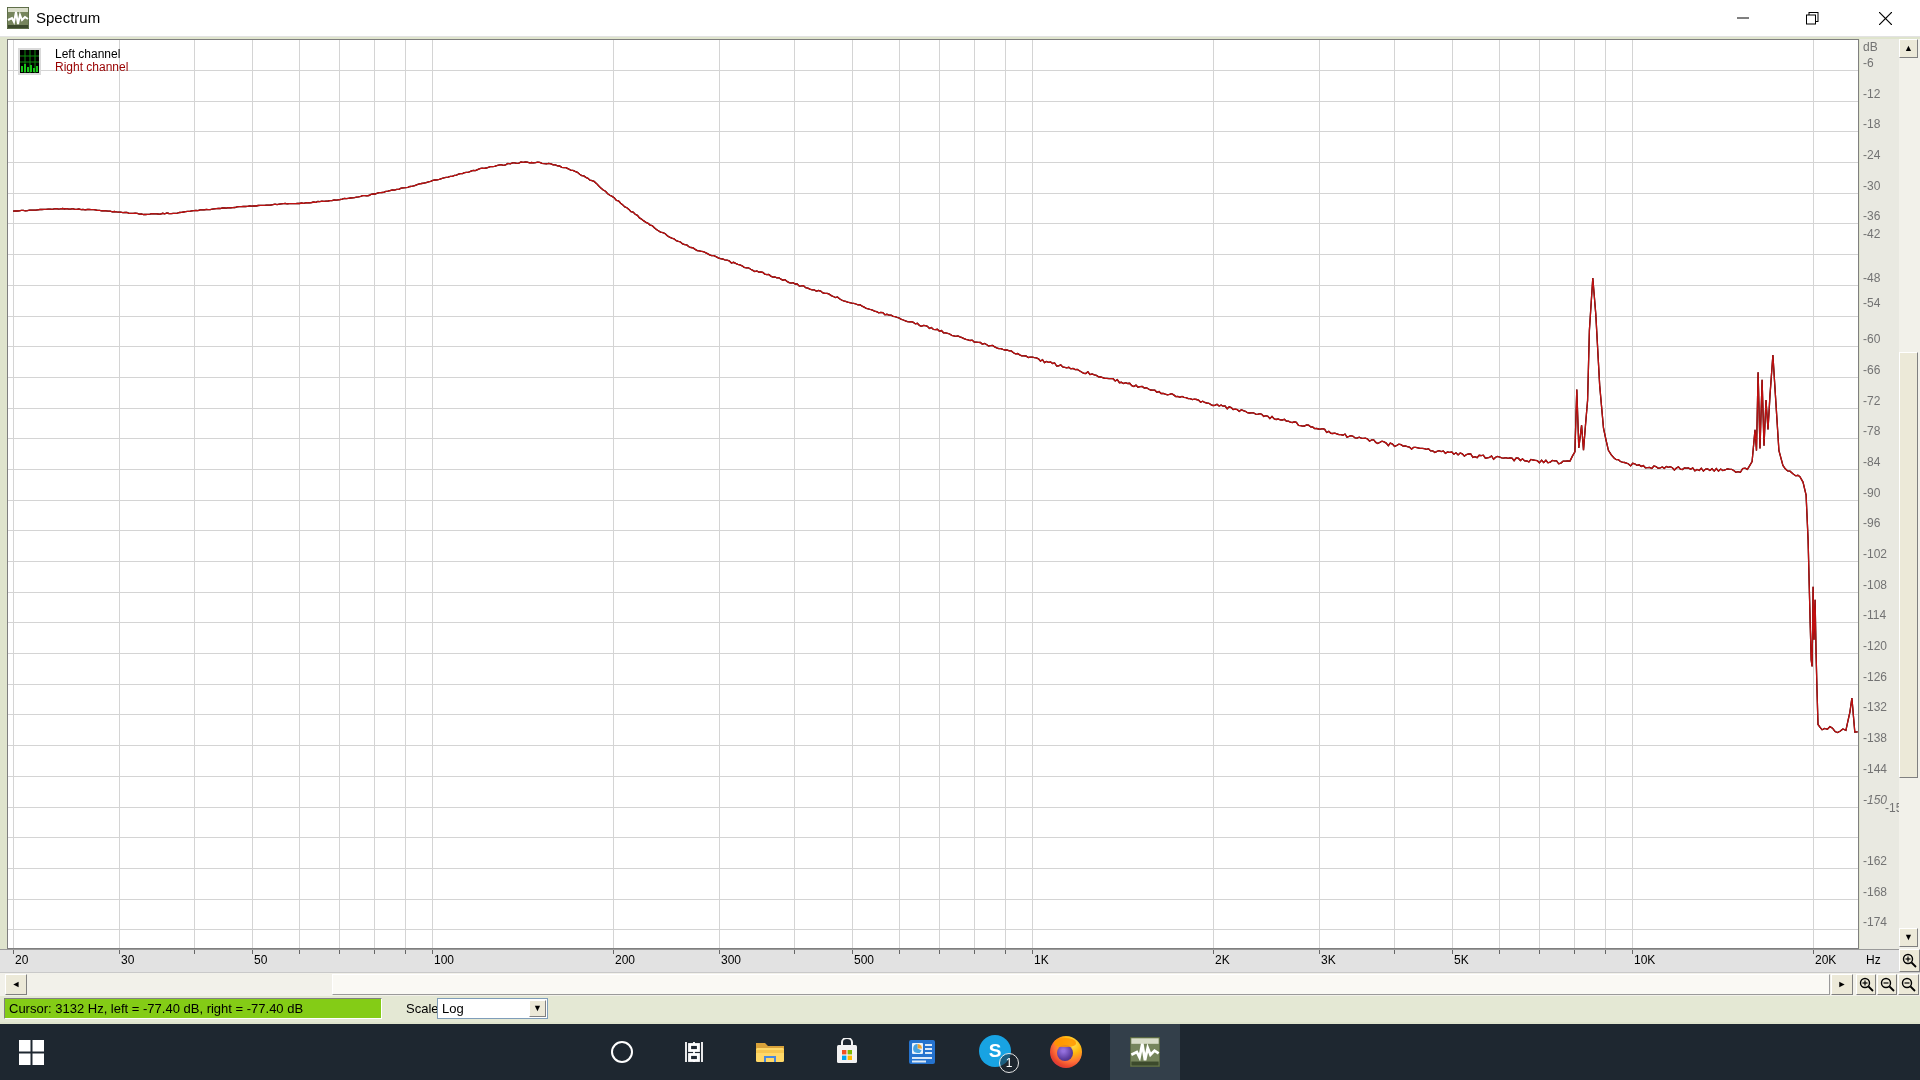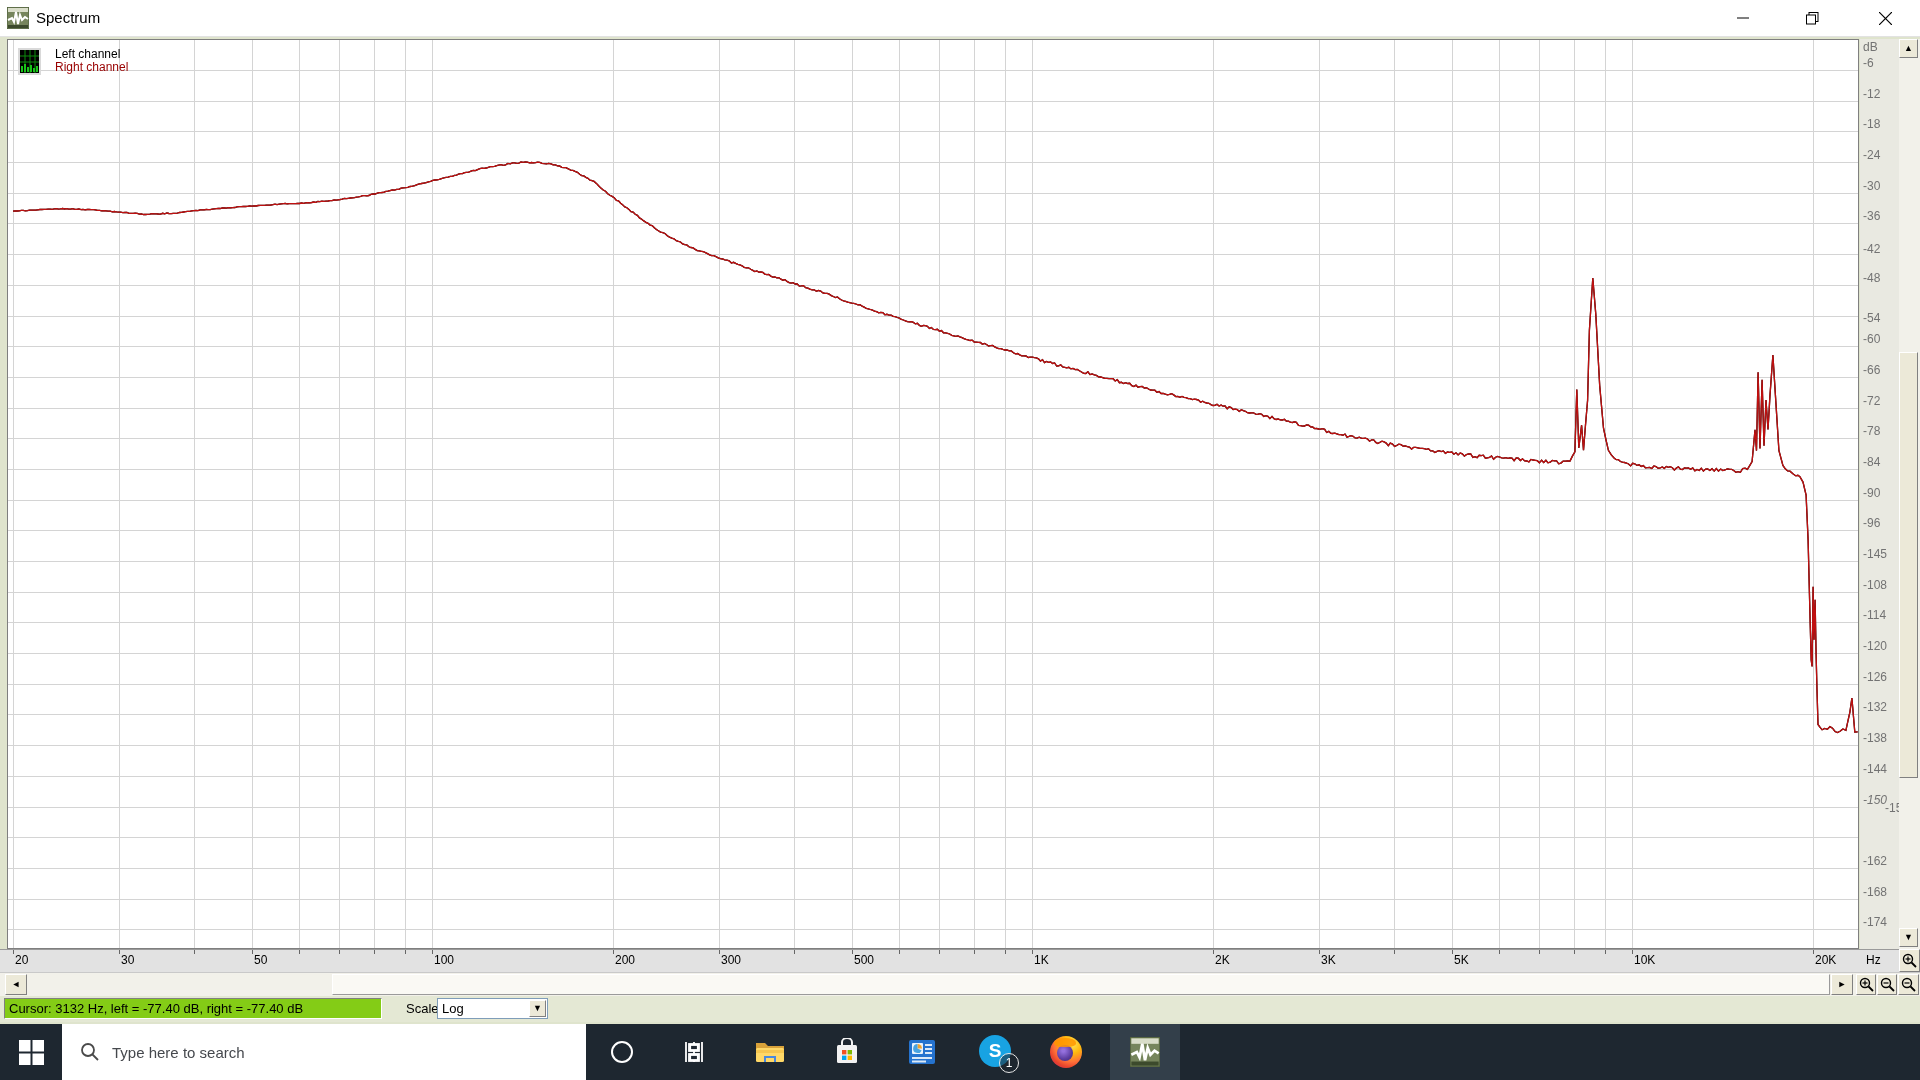--- a/index.html
+++ b/index.html
@@ -122,31 +122,31 @@
   </div>
 
   <div class="abs" id="ystrip">
     <div class="ylab" style="top:1px">dB</div>
   <div class="ylab" style="top: 17px;">-6</div>
       <div class="ylab" style="top: 47.69px;">-12</div>
       <div class="ylab" style="top: 78.38px;">-18</div>
       <div class="ylab" style="top: 109.07px;">-24</div>
       <div class="ylab" style="top: 139.76px;">-30</div>
       <div class="ylab" style="top: 170.45px;">-36</div>
-      <div class="ylab" style="top: 203px;">-42</div>
+      <div class="ylab" style="top: 188px;">-42</div>
       <div class="ylab" style="top: 231.83px;">-48</div>
-      <div class="ylab" style="top: 272px; text-align: center;">-54</div>
+      <div class="ylab" style="top: 257px; text-align: center;">-54</div>
       <div class="ylab" style="top: 293.21px;">-60</div>
       <div class="ylab" style="top: 323.9px;">-66</div>
       <div class="ylab" style="top: 354.59px;">-72</div>
       <div class="ylab" style="top: 385.28px;">-78</div>
       <div class="ylab" style="top: 415.97px;">-84</div>
       <div class="ylab" style="top: 446.66px;">-90</div>
       <div class="ylab" style="top: 477.35px;">-96</div>
-      <div class="ylab" style="top: 508.04px;">-145</div>
+      <div class="ylab" style="top: 508.04px;">-102</div>
       <div class="ylab" style="top: 538.73px;">-108</div>
       <div class="ylab" style="top: 569.42px;">-114</div>
       <div class="ylab" style="top: 600.11px;">-120</div>
       <div class="ylab" style="top: 630.8px;">-126</div>
       <div class="ylab" style="top: 661.49px;">-132</div>
       <div class="ylab" style="top: 692.18px;">-138</div>
       <div class="ylab" style="top: 722.87px;">-144</div>
       <div class="ylab" style="top: 753.56px; font-style: italic;">-150</div>
       <div class="ylab" style="top: 762px; margin-left: 22px;">-156</div>
       <div class="ylab" style="top: 814.94px;">-162</div>
@@ -263,27 +263,20 @@
 
   <div class="abs" id="taskbar">
     <div class="abs tbtn" style="left:0;width:62px">
       <svg width="25" height="25" viewBox="0 0 25 25">
         <rect x="0" y="0" width="11.5" height="11.5" fill="#fff"></rect>
         <rect x="13.5" y="0" width="11.5" height="11.5" fill="#fff"></rect>
         <rect x="0" y="13.5" width="11.5" height="11.5" fill="#fff"></rect>
         <rect x="13.5" y="13.5" width="11.5" height="11.5" fill="#fff"></rect>
       </svg>
     </div>
-    <div class="abs" id="searchbox">
-      <svg width="20" height="20" viewBox="0 0 20 20" style="margin-left:18px">
-        <circle cx="8" cy="8" r="6" fill="none" stroke="#4a4a4a" stroke-width="1.8"></circle>
-        <line x1="12.5" y1="12.5" x2="18" y2="18" stroke="#4a4a4a" stroke-width="1.8"></line>
-      </svg>
-      <span id="search-text">Type here to search</span>
-    </div>
 
     <div class="abs tbtn" style="left:592px;width:60px">
       <div style="width:22px;height:22px;border:2.5px solid #fff;border-radius:50%"></div>
     </div>
 
     <div class="abs tbtn" style="left:664px;width:60px">
       <svg width="26" height="26" viewBox="0 0 26 26">
         <g stroke="#fff" stroke-width="1.8" fill="none">
           <line x1="5" y1="3" x2="5" y2="23"></line>
           <line x1="13" y1="3" x2="13" y2="23"></line>

